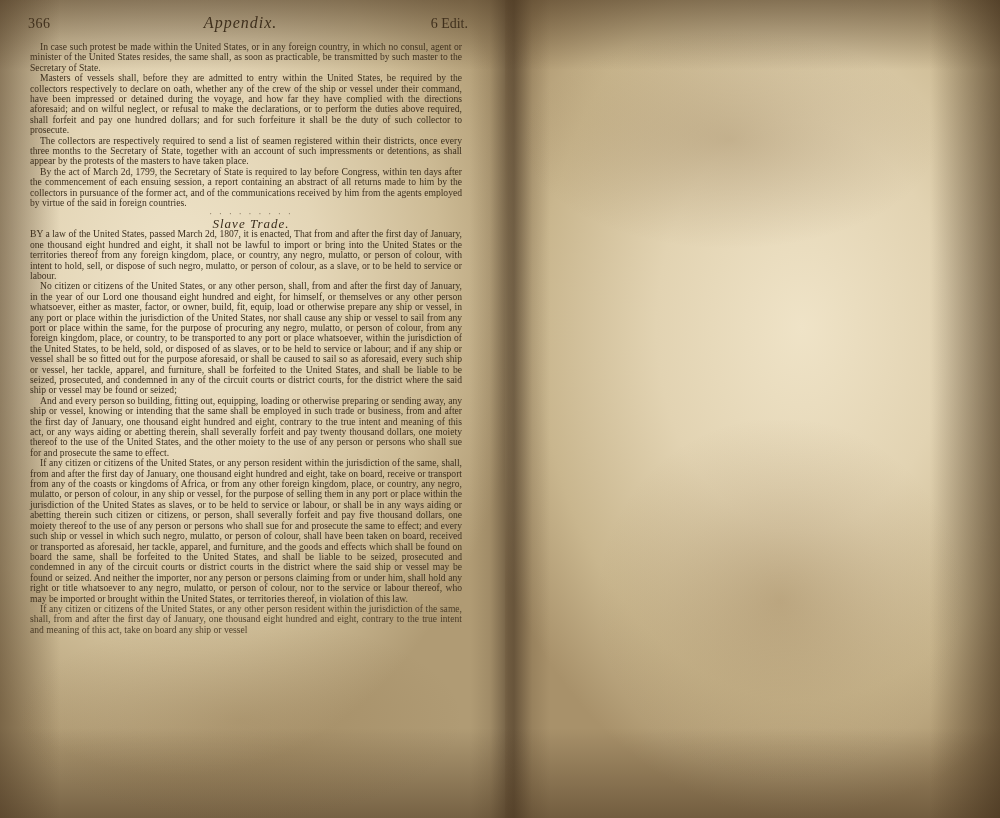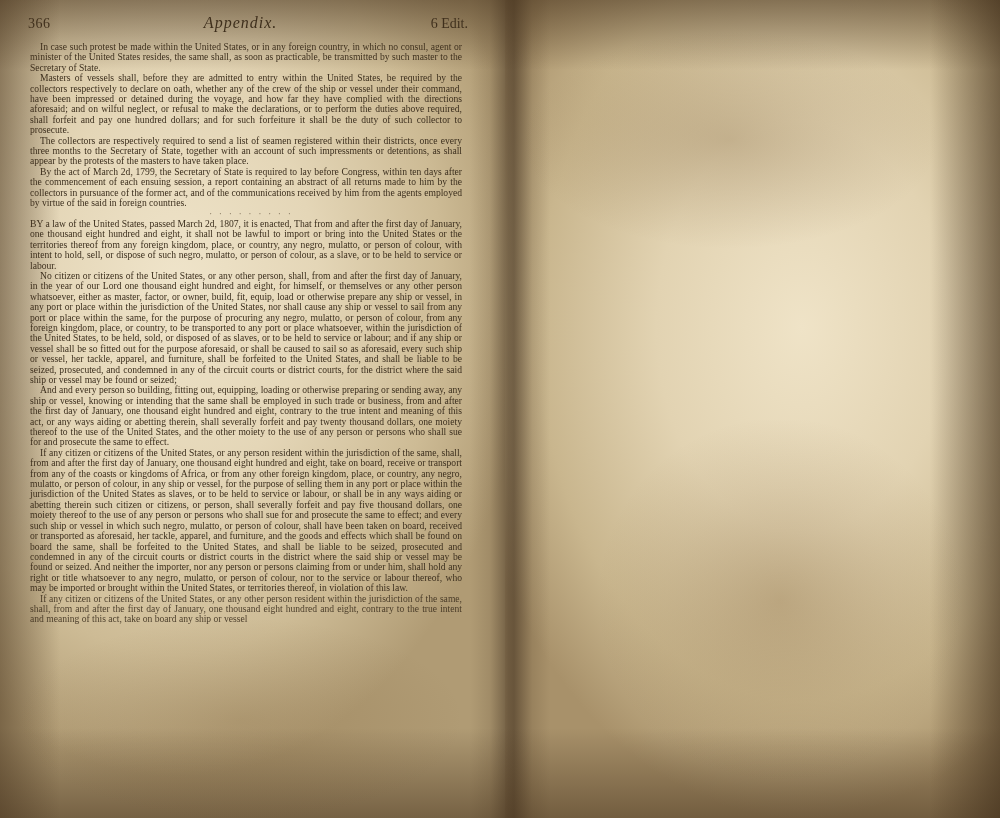--- a/index.html
+++ b/index.html
@@ -185,20 +185,21 @@
     </div>
 
     <div class="col col-left">
       <p>In case such protest be made within the United States, or in any foreign country, in which no consul, agent or minister of the United States resides, the same shall, as soon as practicable, be transmitted by such master to the Secretary of State.</p>
       <p>Masters of vessels shall, before they are admitted to entry within the United States, be required by the collectors respectively to declare on oath, whether any of the crew of the ship or vessel under their command, have been impressed or detained during the voyage, and how far they have complied with the directions aforesaid; and on wilful neglect, or refusal to make the declarations, or to perform the duties above required, shall forfeit and pay one hundred dollars; and for such forfeiture it shall be the duty of such collector to prosecute.</p>
       <p>The collectors are respectively required to send a list of seamen registered within their districts, once every three months to the Secretary of State, together with an account of such impressments or detentions, as shall appear by the protests of the masters to have taken place.</p>
       <p>By the act of March 2d, 1799, the Secretary of State is required to lay before Congress, within ten days after the commencement of each ensuing session, a report containing an abstract of all returns made to him by the collectors in pursuance of the former act, and of the communications received by him from the agents employed by virtue of the said in foreign countries.</p>
 
       <p class="dotline">· · · · · · · · ·</p>
 
+      <p class="section-head">Slave Trade.</p>
 
       <p class="noindent">BY a law of the United States, passed March 2d, 1807, it is enacted, That from and after the first day of January, one thousand eight hundred and eight, it shall not be lawful to import or bring into the United States or the territories thereof from any foreign kingdom, place, or country, any negro, mulatto, or person of colour, with intent to hold, sell, or dispose of such negro, mulatto, or person of colour, as a slave, or to be held to service or labour.</p>
       <p>No citizen or citizens of the United States, or any other person, shall, from and after the first day of January, in the year of our Lord one thousand eight hundred and eight, for himself, or themselves or any other person whatsoever, either as master, factor, or owner, build, fit, equip, load or otherwise prepare any ship or vessel, in any port or place within the jurisdiction of the United States, nor shall cause any ship or vessel to sail from any port or place within the same, for the purpose of procuring any negro, mulatto, or person of colour, from any foreign kingdom, place, or country, to be transported to any port or place whatsoever, within the jurisdiction of the United States, to be held, sold, or disposed of as slaves, or to be held to service or labour; and if any ship or vessel shall be so fitted out for the purpose aforesaid, or shall be caused to sail so as aforesaid, every such ship or vessel, her tackle, apparel, and furniture, shall be forfeited to the United States, and shall be liable to be seized, prosecuted, and condemned in any of the circuit courts or district courts, for the district where the said ship or vessel may be found or seized;</p>
       <p>And and every person so building, fitting out, equipping, loading or otherwise preparing or sending away, any ship or vessel, knowing or intending that the same shall be employed in such trade or business, from and after the first day of January, one thousand eight hundred and eight, contrary to the true intent and meaning of this act, or any ways aiding or abetting therein, shall severally forfeit and pay twenty thousand dollars, one moiety thereof to the use of the United States, and the other moiety to the use of any person or persons who shall sue for and prosecute the same to effect.</p>
       <p>If any citizen or citizens of the United States, or any person resident within the jurisdiction of the same, shall, from and after the first day of January, one thousand eight hundred and eight, take on board, receive or transport from any of the coasts or kingdoms of Africa, or from any other foreign kingdom, place, or country, any negro, mulatto, or person of colour, in any ship or vessel, for the purpose of selling them in any port or place within the jurisdiction of the United States as slaves, or to be held to service or labour, or shall be in any ways aiding or abetting therein such citizen or citizens, or person, shall severally forfeit and pay five thousand dollars, one moiety thereof to the use of any person or persons who shall sue for and prosecute the same to effect; and every such ship or vessel in which such negro, mulatto, or person of colour, shall have been taken on board, received or transported as aforesaid, her tackle, apparel, and furniture, and the goods and effects which shall be found on board the same, shall be forfeited to the United States, and shall be liable to be seized, prosecuted and condemned in any of the circuit courts or district courts in the district where the said ship or vessel may be found or seized. And neither the importer, nor any person or persons claiming from or under him, shall hold any right or title whatsoever to any negro, mulatto, or person of colour, nor to the service or labour thereof, who may be imported or brought within the United States, or territories thereof, in violation of this law.</p>
       <p class="faded">If any citizen or citizens of the United States, or any other person resident within the jurisdiction of the same, shall, from and after the first day of January, one thousand eight hundred and eight, contrary to the true intent and meaning of this act, take on board any ship or vessel</p>
     </div>
   </div>
 
   <div class="page page-right">

